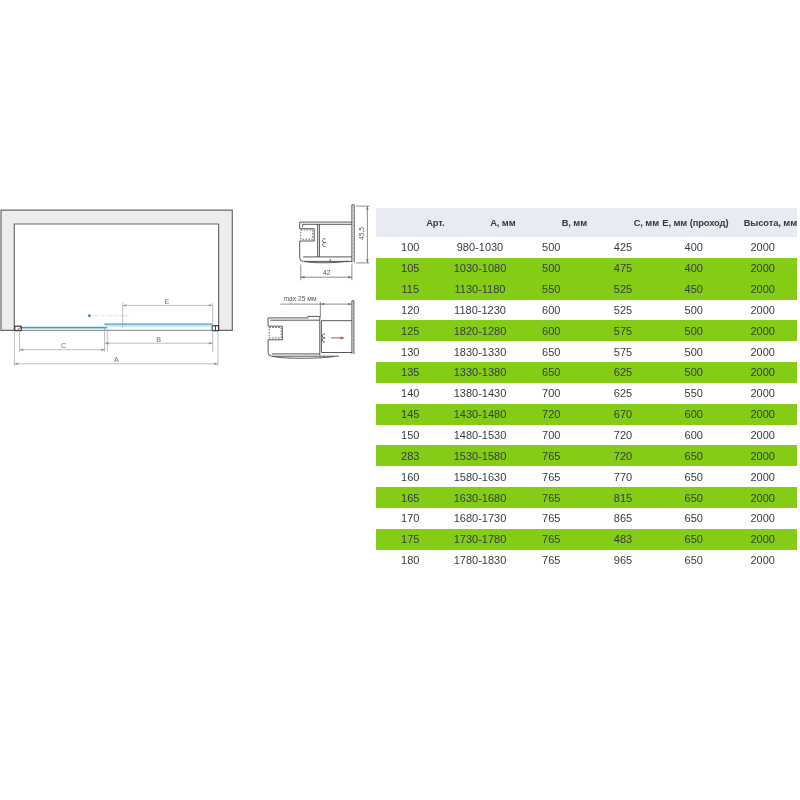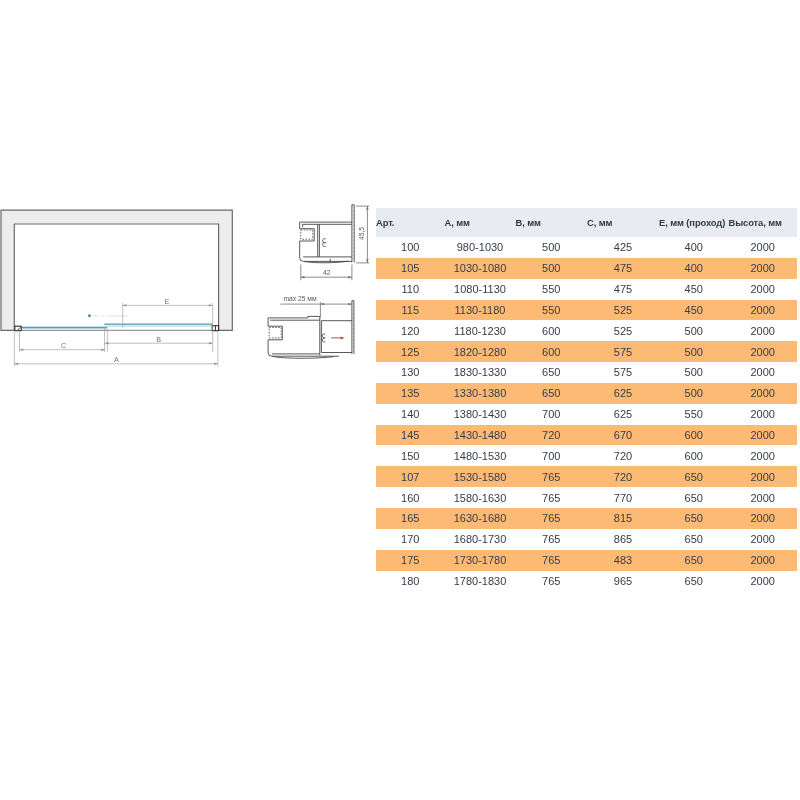--- a/index.html
+++ b/index.html
@@ -2,25 +2,25 @@
 <html><head>
 <meta charset="utf-8">
 <style>
   html,body{margin:0;padding:0;background:#fff;}
   body{width:800px;height:800px;position:relative;overflow:hidden;
        font-family:"Liberation Sans",sans-serif;}
   #drawing{position:absolute;left:0;top:0;}
   #spec{position:absolute;left:376px;top:208px;width:421px;
         border-collapse:collapse;table-layout:fixed;}
   #spec th{height:29px;background:#e9ebf2;font-size:9.4px;font-weight:bold;letter-spacing:-0.1px;
-           color:#343a46;text-align:left;vertical-align:middle;padding:0;
+           color:#343a46;text-align:right;vertical-align:middle;padding:0;
            white-space:nowrap;}
   #spec td{height:20.85px;font-size:11px;color:#363b47;text-align:center;
            vertical-align:middle;padding:0;}
-  #spec tr.g td{background:#fdba74;}
+  #spec tr.g td{background:#84cc16;}
 </style>
 </head>
 <body>
 
 <svg id="drawing" width="380" height="800" viewBox="0 0 380 800">
 
   <path d="M1,210.2 H232.3 V330.4 H218.6 V224 H14.3 V330.4 H1 Z" fill="#ededee" stroke="#6a6a6a" stroke-width="1.2"></path>
 
   <line x1="14.3" y1="330.4" x2="218.6" y2="330.4" stroke="#999999" stroke-width="1.4"></line>
 
@@ -214,28 +214,20 @@
 
   <tr class="g">
         <td>105</td>
         <td>1030-1080</td>
         <td>500</td>
         <td>475</td>
         <td>400</td>
         <td>2000</td>
       </tr>
 
-  <tr>
-        <td>110</td>
-        <td>1080-1130</td>
-        <td>550</td>
-        <td>475</td>
-        <td>450</td>
-        <td>2000</td>
-      </tr>
 
   <tr class="g">
         <td>115</td>
         <td>1130-1180</td>
         <td>550</td>
         <td>525</td>
         <td>450</td>
         <td>2000</td>
       </tr>
 
@@ -296,21 +288,21 @@
   <tr>
         <td>150</td>
         <td>1480-1530</td>
         <td>700</td>
         <td>720</td>
         <td>600</td>
         <td>2000</td>
       </tr>
 
   <tr class="g">
-        <td>107</td>
+        <td>283</td>
         <td>1530-1580</td>
         <td>765</td>
         <td>720</td>
         <td>650</td>
         <td>2000</td>
       </tr>
 
   <tr>
         <td>160</td>
         <td>1580-1630</td>

